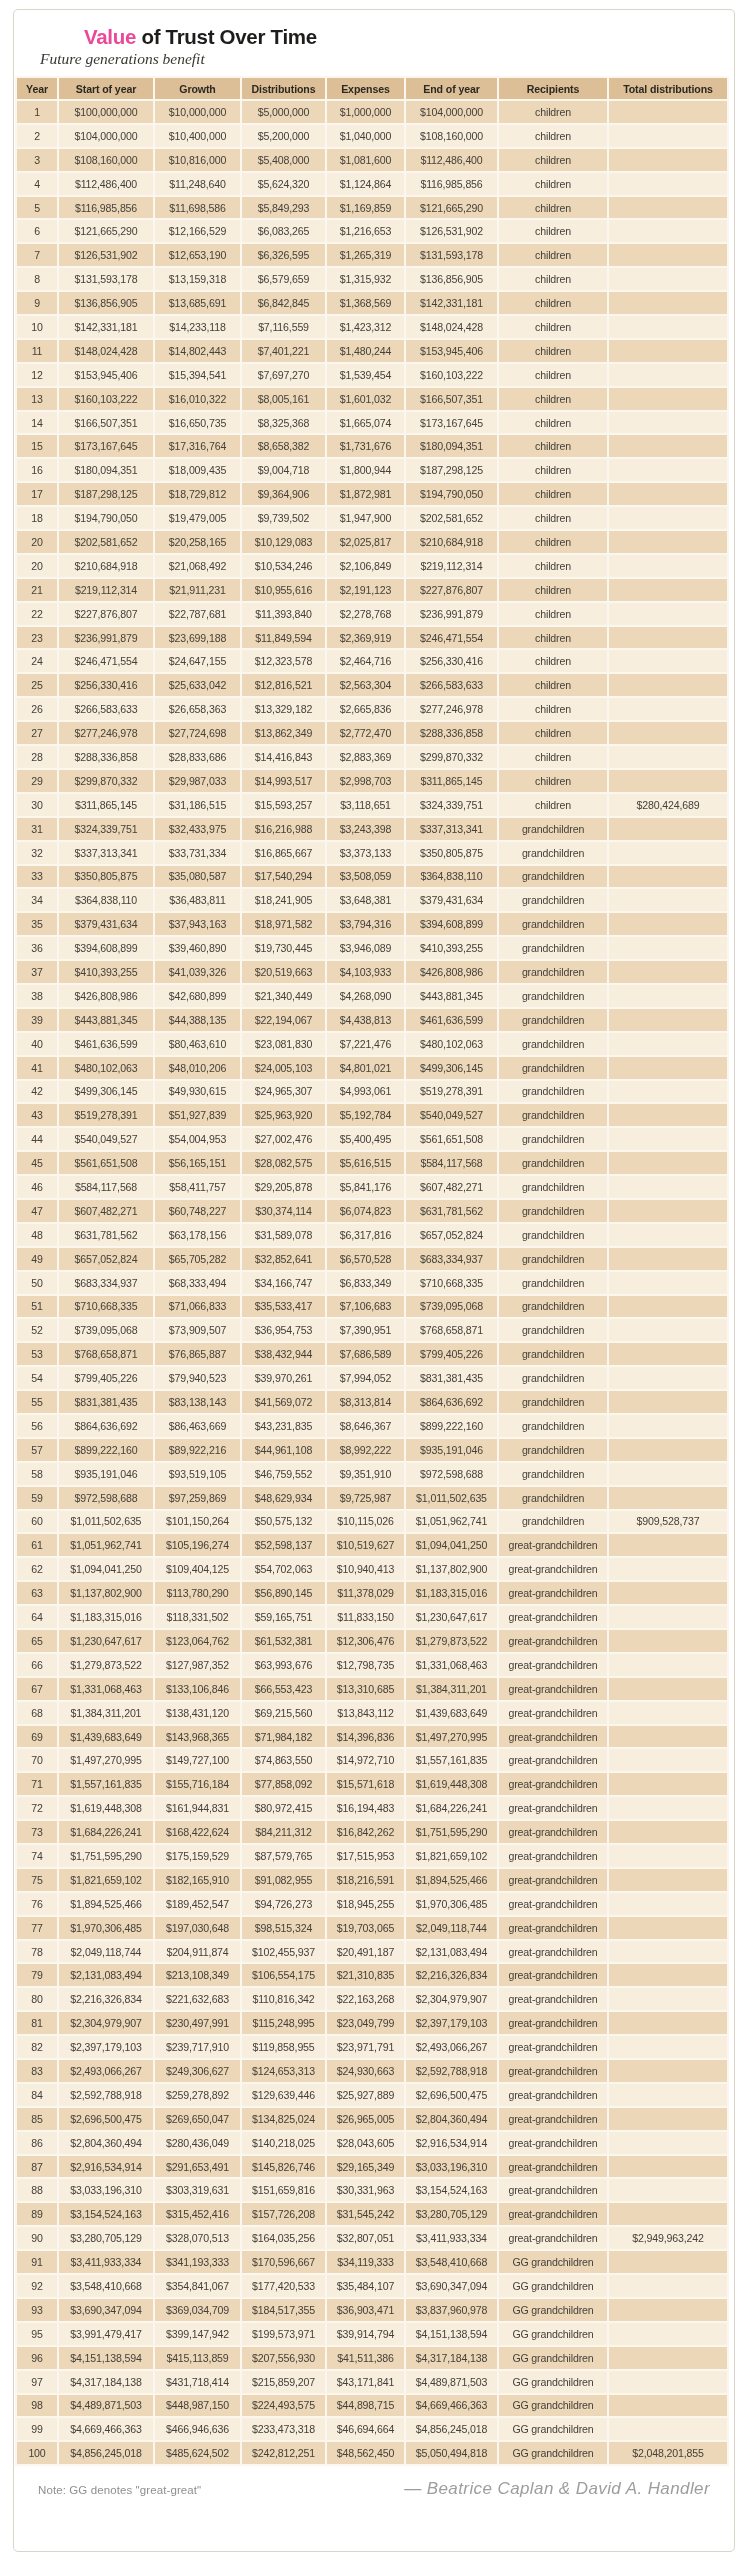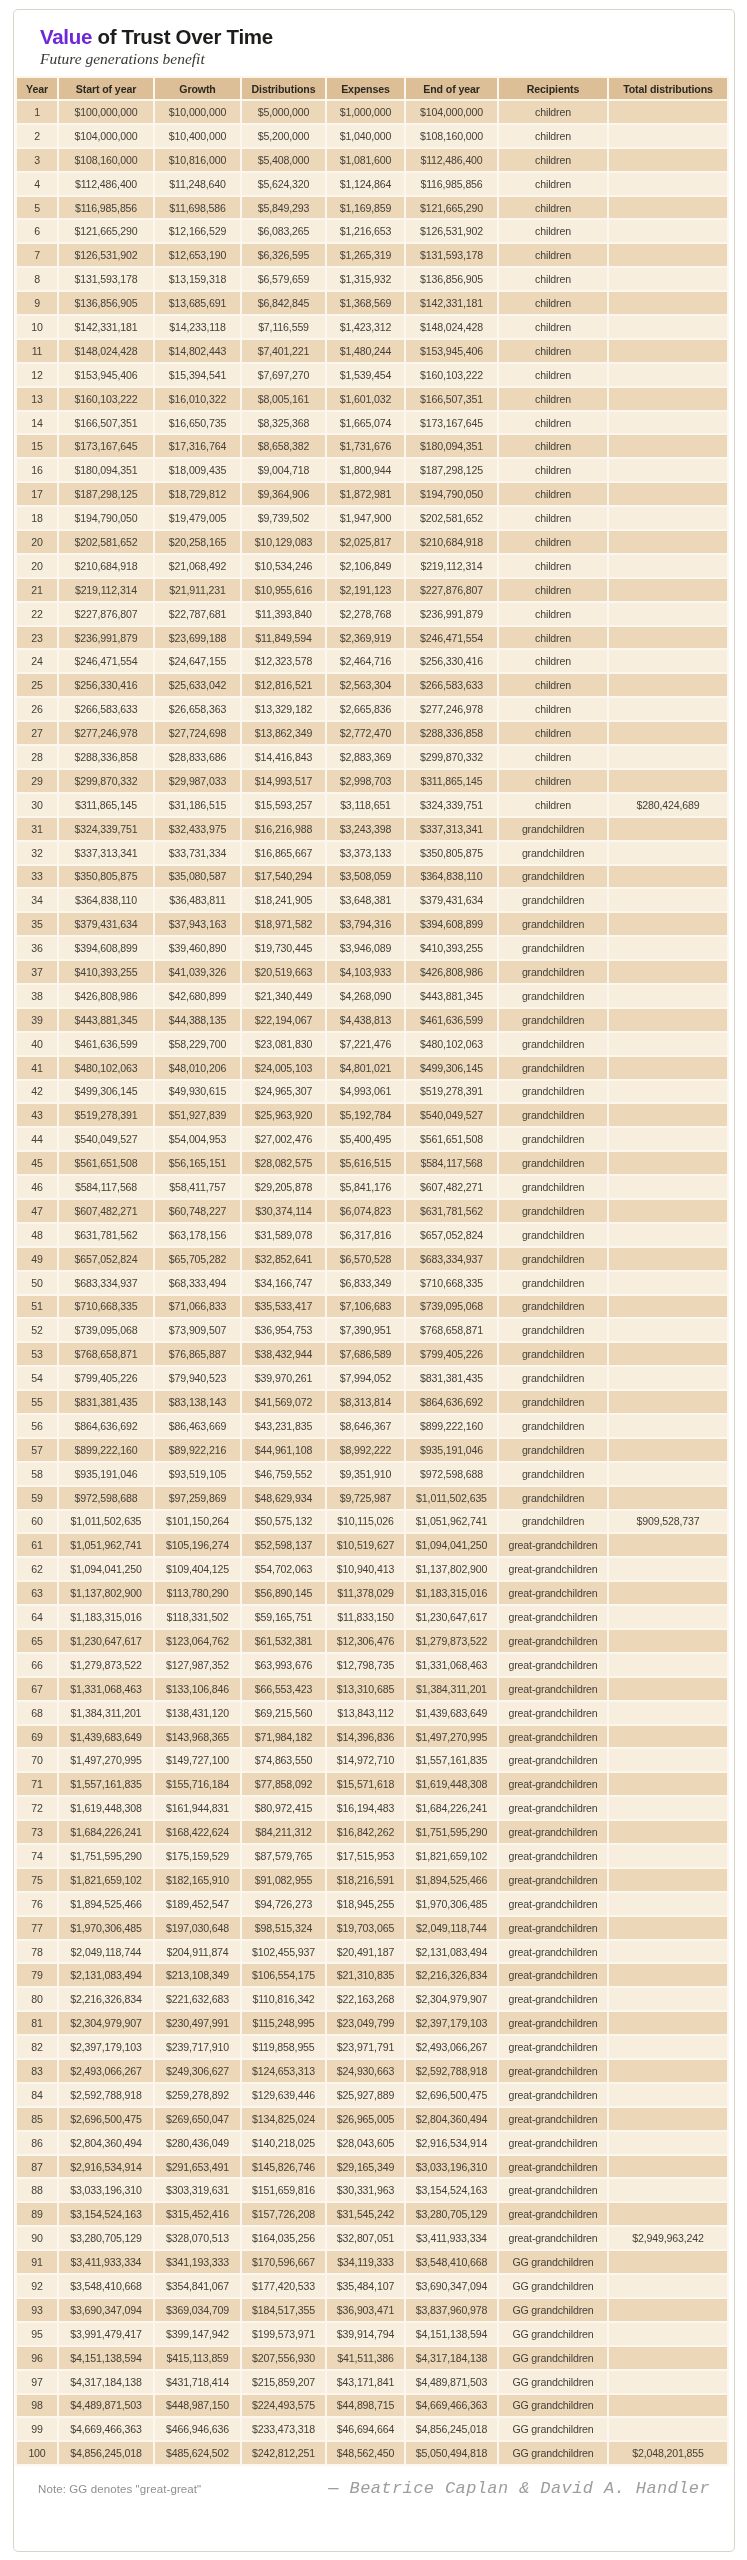--- a/index.html
+++ b/index.html
@@ -24,21 +24,21 @@
     padding-top: 15px;
   }
   .masthead { padding-left: 26px; padding-right: 26px; }
   .page-title {
     font-size: 20.5px;
     font-weight: bold;
     letter-spacing: -0.3px;
     color: #1e1d1b;
     line-height: 23px;
   }
-  .page-title .hl { color: #6d28d9; }
+  .page-title .hl { color: #ec4899; margin-left: 44px; }
   .subtitle {
     font-family: "Liberation Serif", serif;
     font-style: italic;
     font-size: 15.5px;
     color: #3a3733;
     margin-top: 2px;
     line-height: 18px;
   }
   table.trust {
     margin: 8px 1px 0 1px;
@@ -86,21 +86,20 @@
     justify-content: space-between;
     align-items: baseline;
     padding: 13px 24px 0 24px;
   }
   .note { font-size: 11.5px; color: #8f8f8f; letter-spacing: 0.1px; }
   .byline {
     font-size: 17px;
     font-style: italic;
     color: #9d9d9d;
     letter-spacing: 0.4px;
-    font-family: Liberation Mono, monospace;
   }
 </style>
 </head>
 <body>
 
 <div class="card">
   <div class="masthead">
     <div class="page-title">
       <span class="hl">Value</span><span> of Trust Over Time</span>
     </div>
@@ -517,21 +516,21 @@
           <td>$44,388,135</td>
           <td>$22,194,067</td>
           <td>$4,438,813</td>
           <td>$461,636,599</td>
           <td>grandchildren</td>
           <td></td>
         </tr>
         <tr>
           <td>40</td>
           <td>$461,636,599</td>
-          <td>$58,229,700</td>
+          <td>$80,463,610</td>
           <td>$23,081,830</td>
           <td>$7,221,476</td>
           <td>$480,102,063</td>
           <td>grandchildren</td>
           <td></td>
         </tr>
         <tr>
           <td>41</td>
           <td>$480,102,063</td>
           <td>$48,010,206</td>

